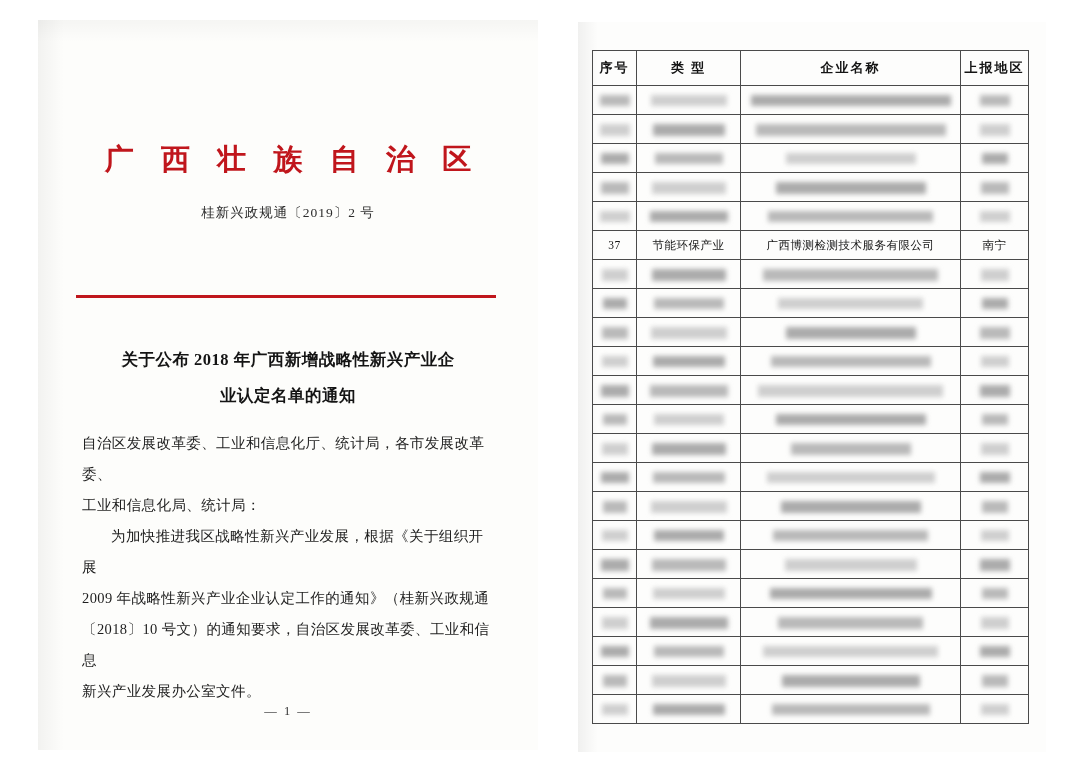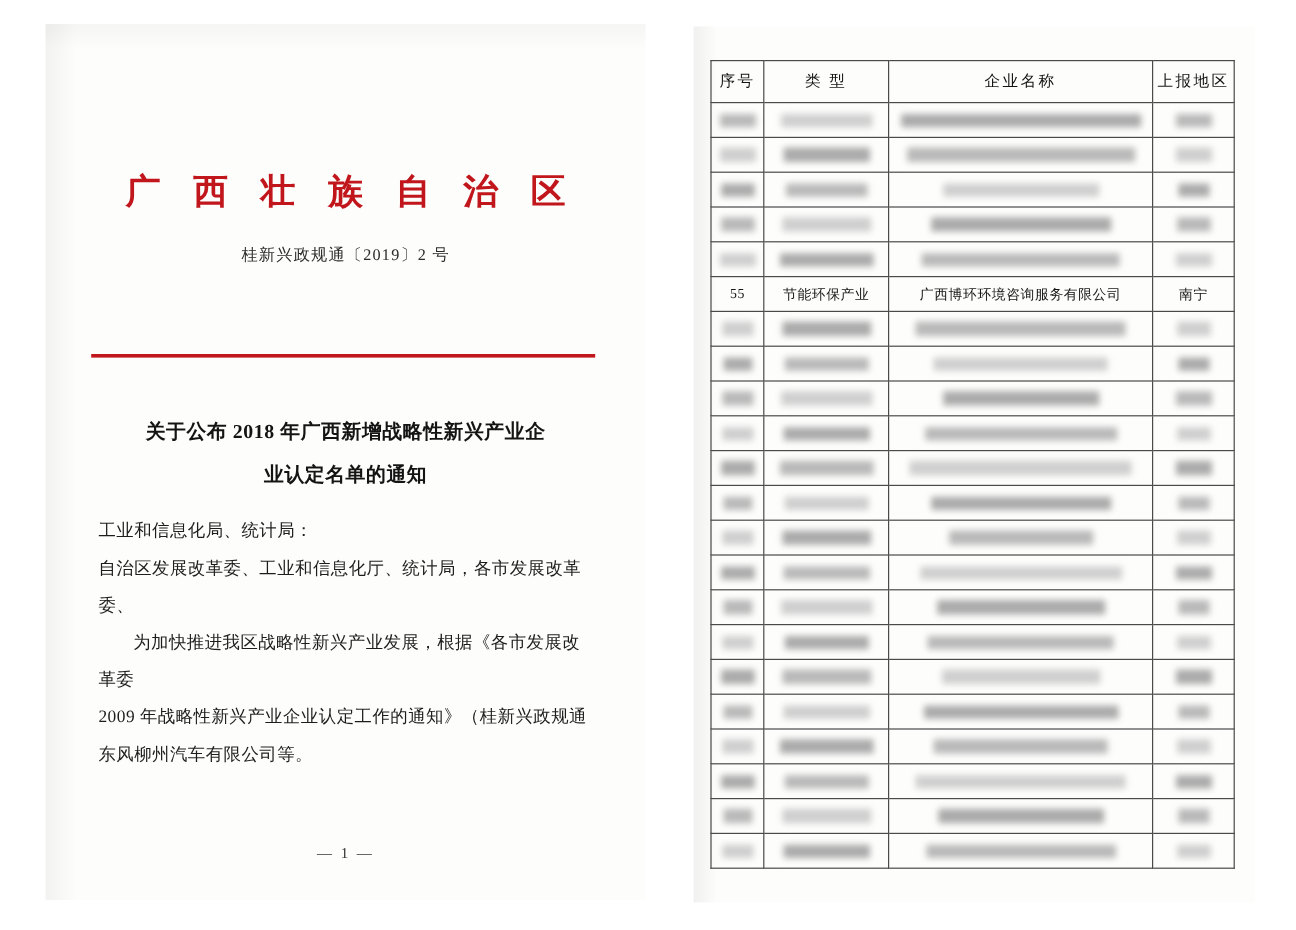--- a/index.html
+++ b/index.html
@@ -143,21 +143,21 @@
     height: 28px;
     padding: 0 3px;
     text-align: center;
     vertical-align: middle;
     font-size: 11.5px;
     color: #141414;
     overflow: hidden;
     white-space: nowrap;
   }
   table.list th {
-    font-weight: normal;
+    font-weight: bold;
     font-size: 13px;
     height: 34px;
     letter-spacing: 2px;
   }
   col.c-no    { width: 44px; }
   col.c-type  { width: 104px; }
   col.c-name  { width: 220px; }
   col.c-area  { width: 68px; }
 
   
@@ -187,25 +187,26 @@
   </div>
 
   <div class="red-rule"></div>
 
   <div class="doc-subject">
     <div>关于公布 2018 年广西新增战略性新兴产业企</div>
     <div>业认定名单的通知</div>
   </div>
 
   <div class="doc-body">
+    <p>自治区发展改革委、工业和信息化厅、统计局，各市发展改革委、</p>
     <p>工业和信息化局、统计局：</p>
-    <p>自治区发展改革委、工业和信息化厅、统计局，各市发展改革委、</p>
-    <p class="indent">为加快推进我区战略性新兴产业发展，根据《各市发展改革委</p>
+    <p class="indent">为加快推进我区战略性新兴产业发展，根据《关于组织开展</p>
     <p>2009 年战略性新兴产业企业认定工作的通知》（桂新兴政规通</p>
-    <p>东风柳州汽车有限公司等。</p>
+    <p>〔2018〕10 号文）的通知要求，自治区发展改革委、工业和信息</p>
+    <p>新兴产业发展办公室文件。</p>
 
   </div>
 
   <div class="page-footer">— 1 —</div>
 </div>
 
 <div id="right-page">
   <table class="list">
     <colgroup>
       <col class="c-no">
@@ -246,23 +247,23 @@
           <td class="blurred"><span class="blur dark tall" style="width: 150px;"></span></td>
           <td class="blurred"><span class="blur tall" style="width: 28px;"></span></td>
         </tr>
         <tr>
           <td class="blurred"><span class="blur light" style="width: 30px;"></span></td>
           <td class="blurred"><span class="blur dark" style="width: 78px;"></span></td>
           <td class="blurred"><span class="blur" style="width: 165px;"></span></td>
           <td class="blurred"><span class="blur light" style="width: 30px;"></span></td>
         </tr>
         <tr class="row-clear">
-          <td>55</td>
+          <td>37</td>
           <td>节能环保产业</td>
-          <td>广西博环环境咨询服务有限公司</td>
+          <td>广西博测检测技术服务有限公司</td>
           <td>南宁</td>
         </tr>
         <tr>
           <td class="blurred"><span class="blur light tall" style="width: 26px;"></span></td>
           <td class="blurred"><span class="blur dark tall" style="width: 74px;"></span></td>
           <td class="blurred"><span class="blur tall" style="width: 175px;"></span></td>
           <td class="blurred"><span class="blur light tall" style="width: 28px;"></span></td>
         </tr>
         <tr>
           <td class="blurred"><span class="blur dark" style="width: 24px;"></span></td>

